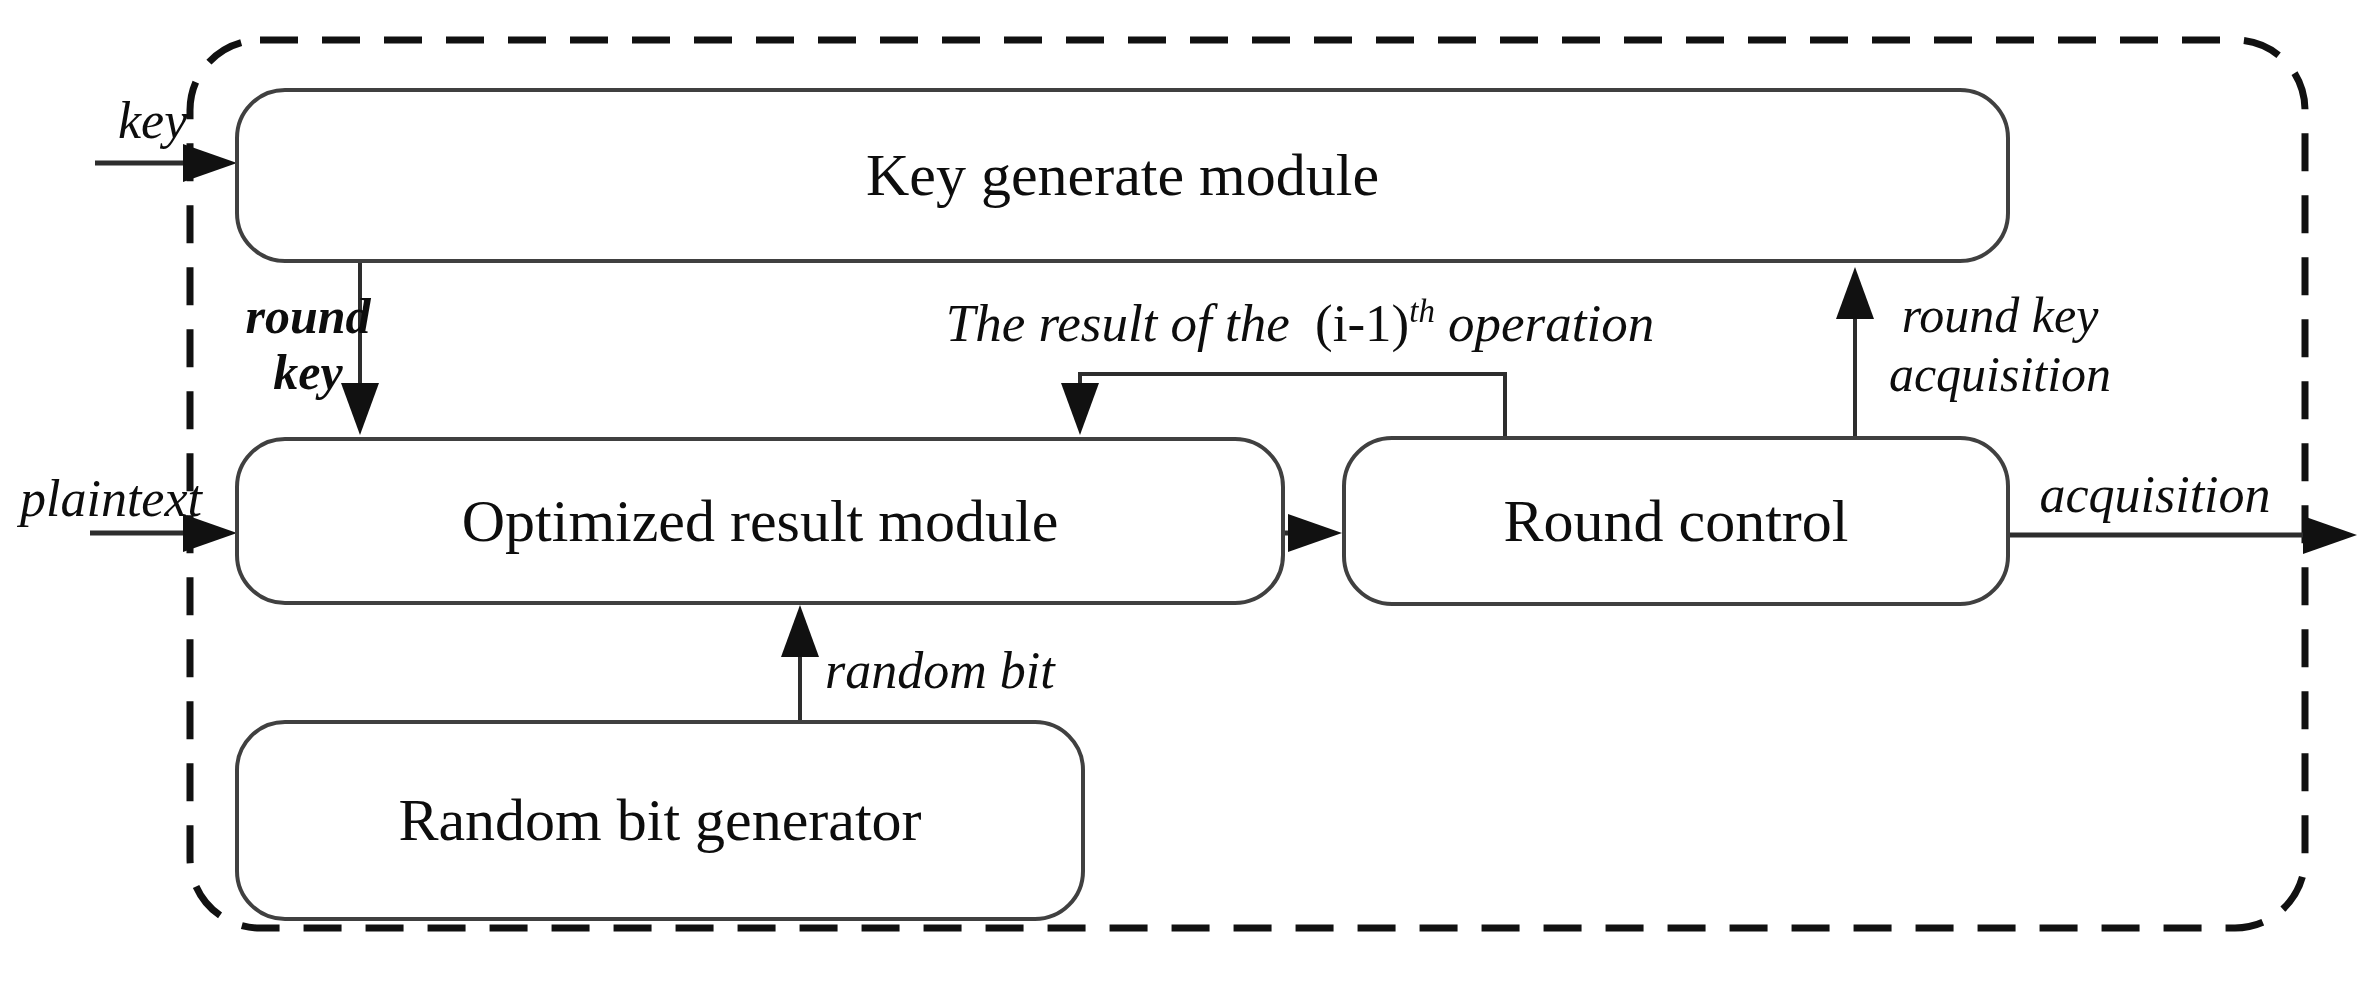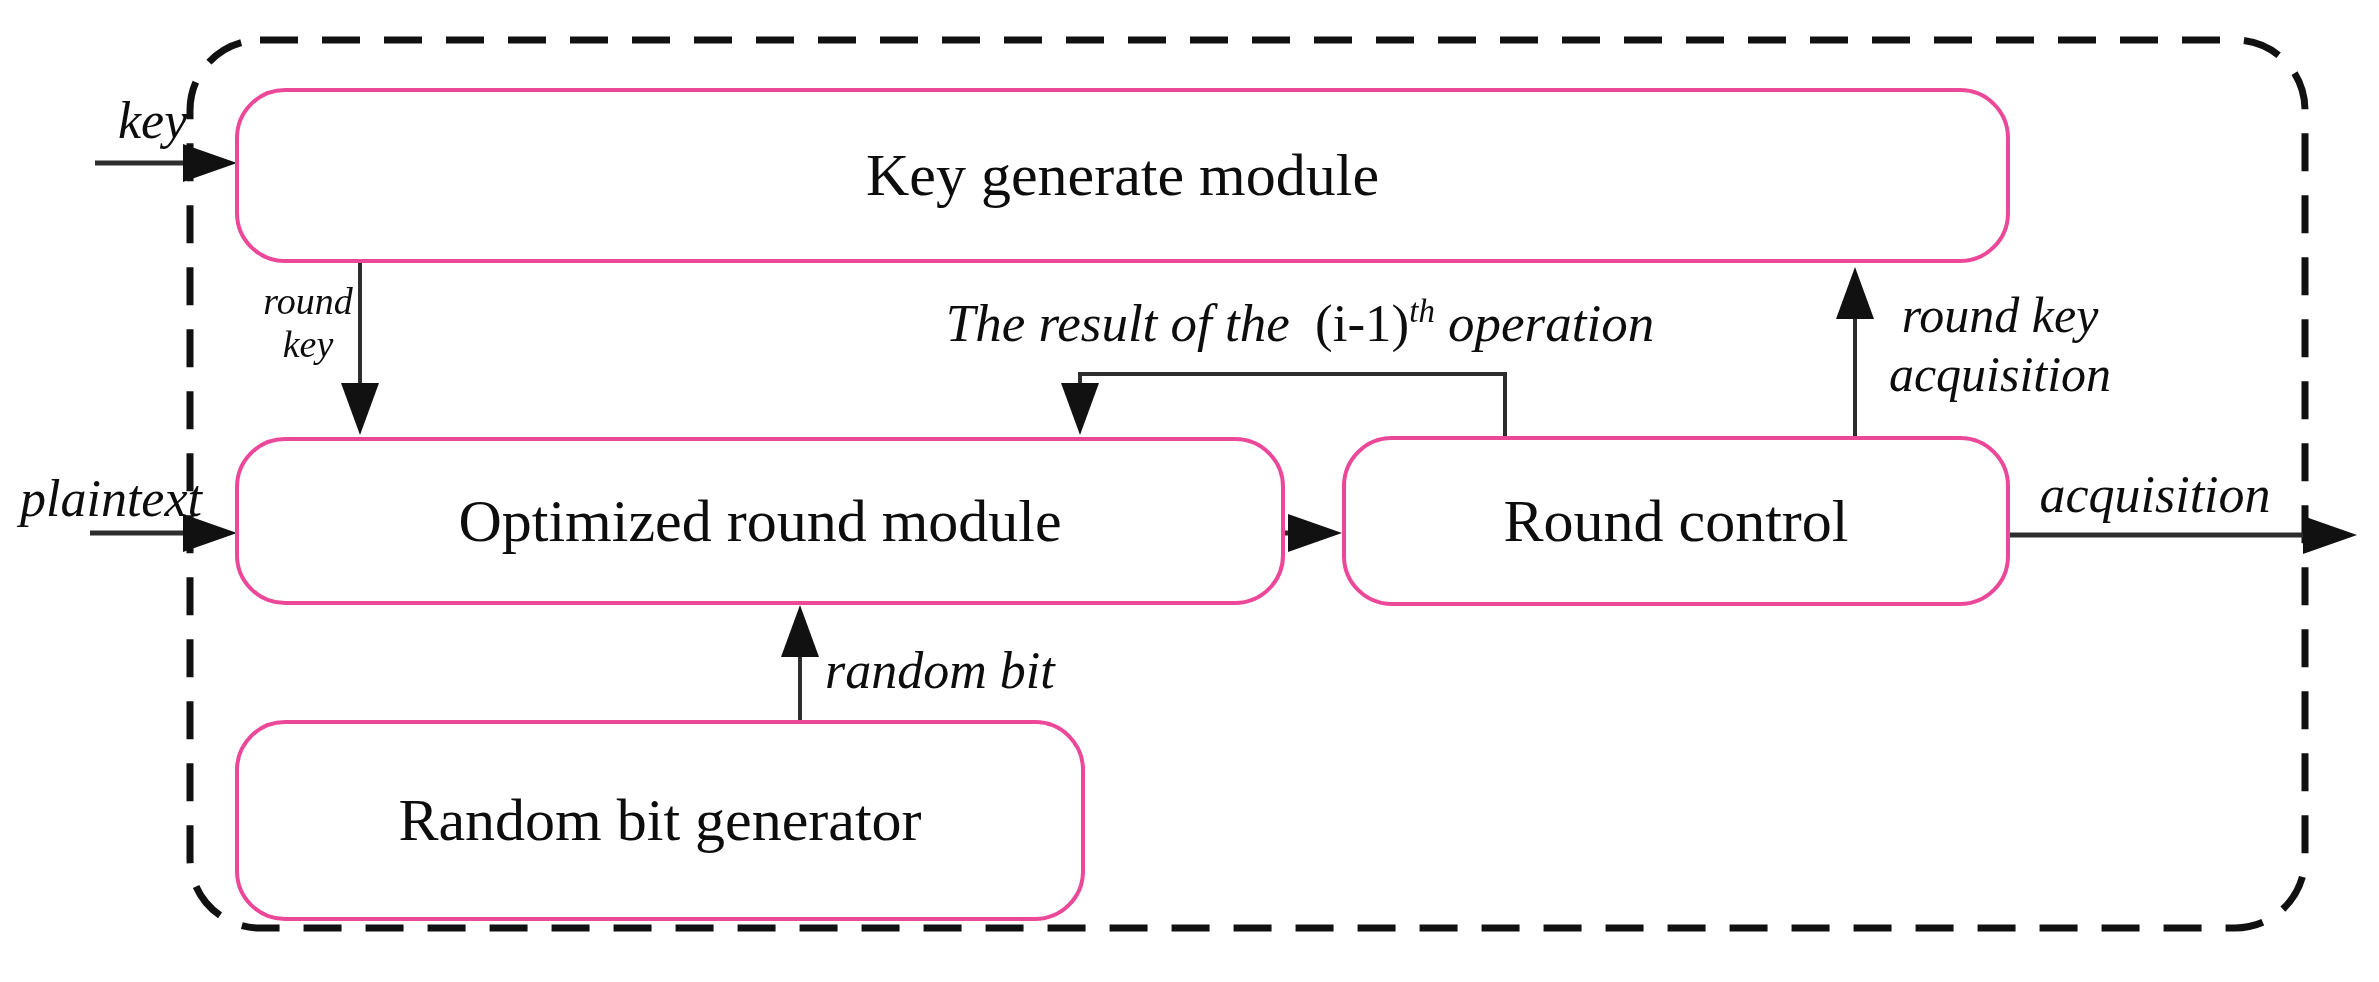--- a/index.html
+++ b/index.html
@@ -13,21 +13,21 @@
     overflow: hidden;
   }
   svg.wires {
     position: absolute;
     left: 0; top: 0;
     width: 2379px; height: 982px;
   }
   .module {
     position: absolute;
     box-sizing: border-box;
-    border: 4px solid #ec4899;
+    border: 4px solid #404040;
     border-radius: 50px;
     background: #ffffff;
     display: flex;
     align-items: center;
     justify-content: center;
     font-size: 60px;
     color: #0d0d0d;
     white-space: nowrap;
   }
   .module-key-generate   { left: 235px;  top: 88px;  width: 1775px; height: 175px; }
@@ -40,21 +40,21 @@
     font-style: italic;
     font-size: 52px;
     line-height: 1.12;
     color: #0d0d0d;
     white-space: nowrap;
   }
   .flow-label .line { display: block; text-align: center; }
   .lbl-key        { left: 118px;  top: 92px;  }
   .lbl-plaintext  { left: 20px;   top: 470px; }
   .lbl-ciphertext { left: 2010px; top: 466px; width: 290px; text-align: center; }
-  .lbl-round-key  { left: 228px;  top: 280px; width: 160px; font-size: 38px; }
+  .lbl-round-key  { left: 228px;  top: 288px; width: 160px; font-size: 50px; font-weight: bold; }
   .lbl-acquisition{ left: 1860px; top: 286px; width: 280px; font-size: 50px; line-height: 1.18; }
   .lbl-random-bit { left: 825px;  top: 642px; }
   .lbl-feedback   { left: 845px;  top: 294px; width: 910px; text-align: center; font-size: 53px; }
   .lbl-feedback .upright { font-style: normal; margin-left: 12px; }
   .lbl-feedback sup { font-size: 0.62em; font-style: italic; line-height: 0; }
 </style>
 </head>
 <body>
 
 <div class="canvas">
@@ -102,21 +102,21 @@
       <polyline points="1505,437 1505,374 1080,374 1080,387"></polyline>
       <polygon points="1080,435 1061,383 1099,383" fill="#111" stroke="none"></polygon>
     </g>
   </svg>
 
   <div class="module module-key-generate">
     <span>Key generate module</span>
   </div>
 
   <div class="module module-optimized-round">
-    <span>Optimized round module</span>
+    <span>Optimized result module</span>
   </div>
 
   <div class="module module-round-control">
     <span>Round control</span>
   </div>
 
   <div class="module module-random-bit">
     <span>Random bit generator</span>
   </div>
 

